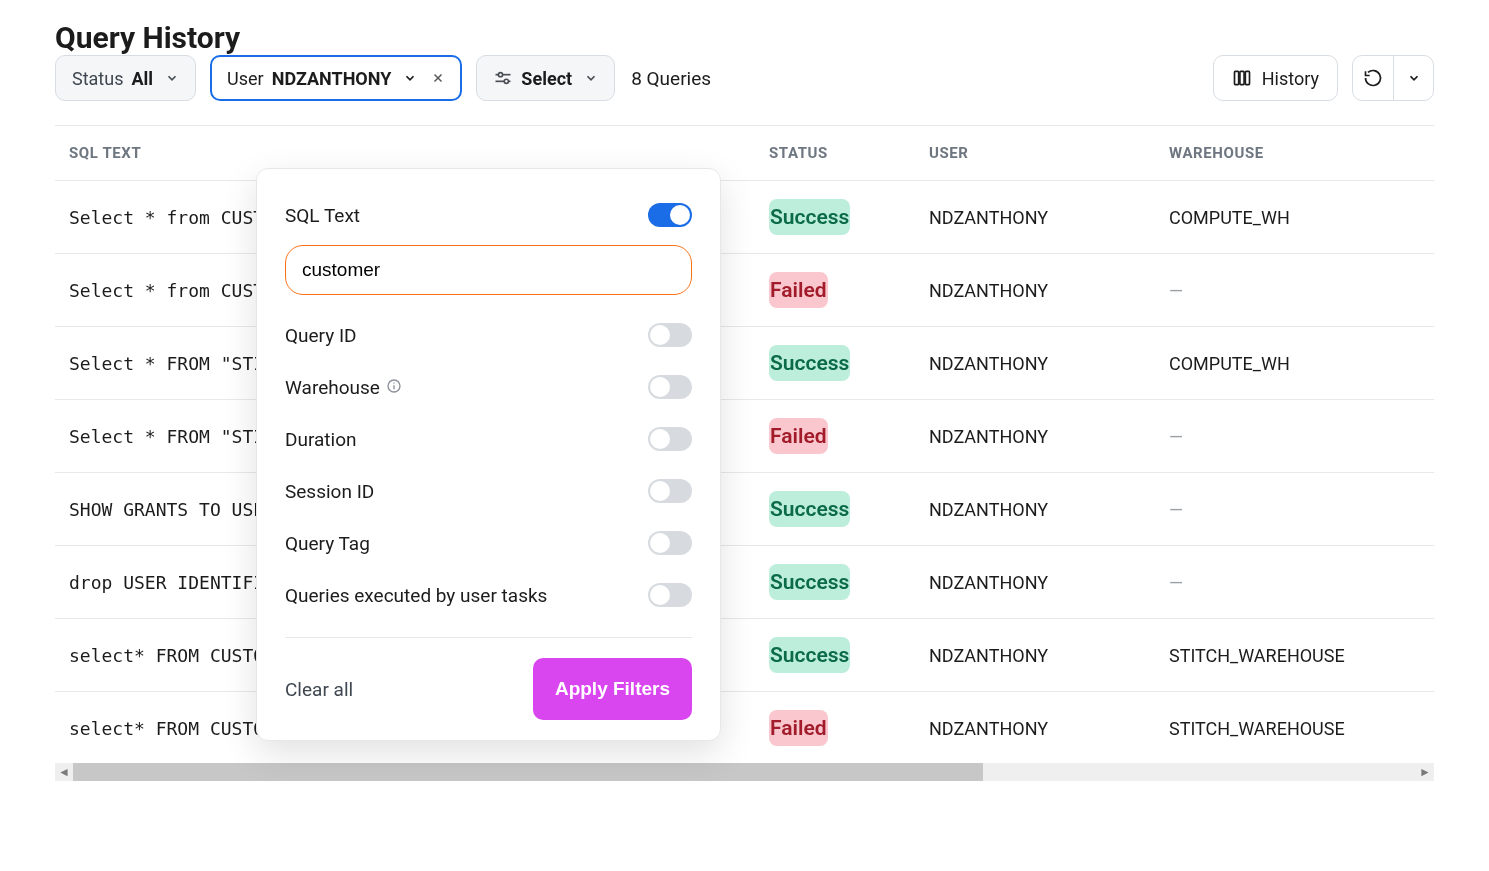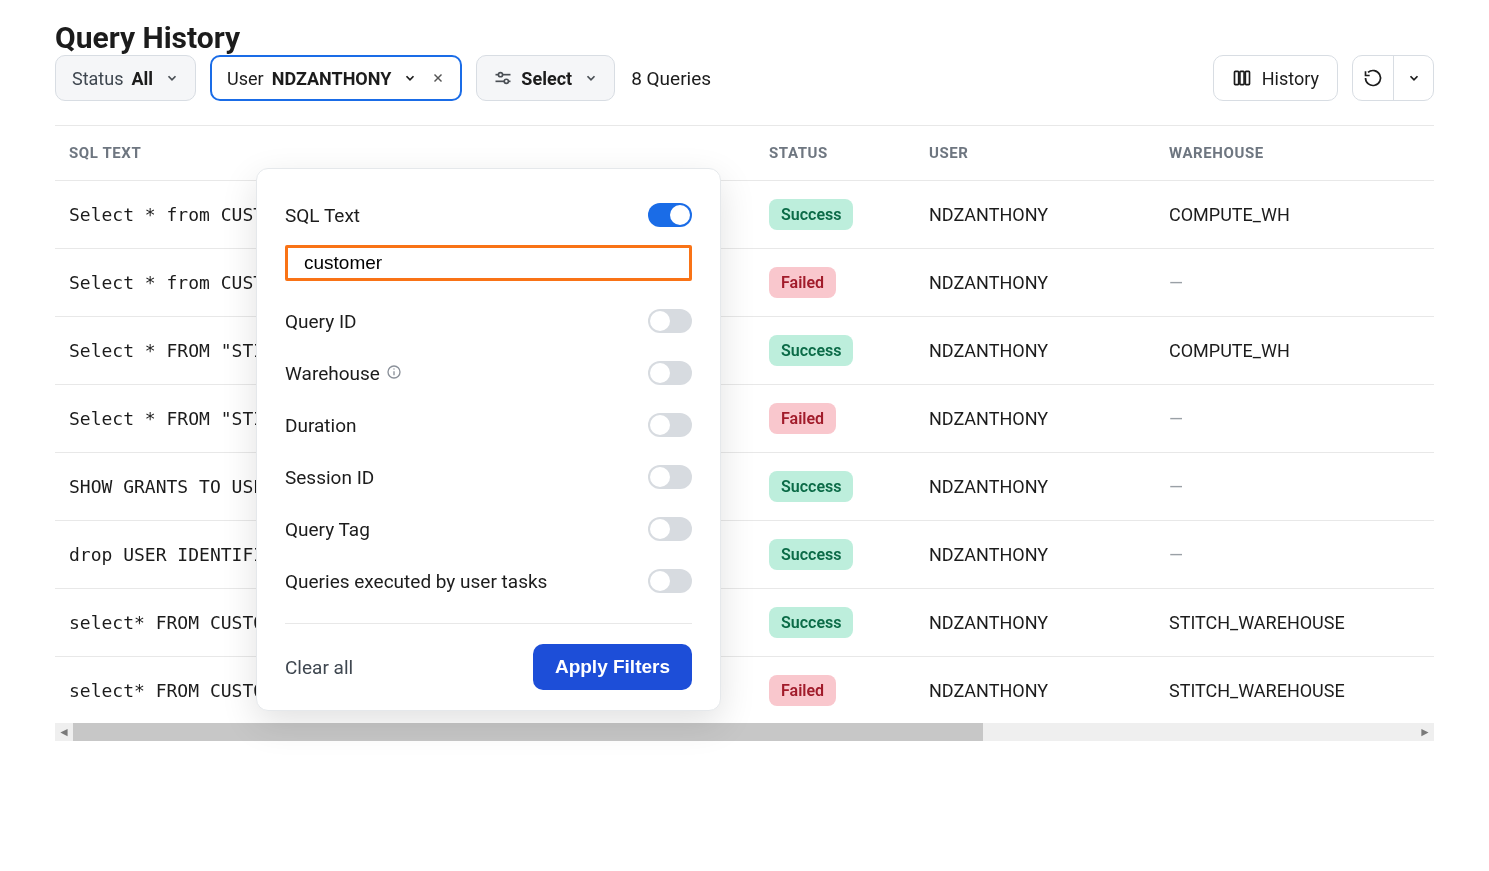--- a/index.html
+++ b/index.html
@@ -96,24 +96,24 @@
     th {
       color: #6e7680;
       font-weight: 700;
       letter-spacing: 0.04em;
       font-size: 15px;
     }
     td.mono { font-family: ui-monospace, Menlo, Consolas, monospace; color:#1c1c1c; }
     td.dash { color:#9aa0a6; }
     .badge {
       display:inline-block;
-      padding: 6px 12px;
+      padding: 6px 1px;
       border-radius: 8px;
       font-weight: 600;
-      font-size: 16px;
+      font-size: 21px;
     }
     .badge.success { background:#bdeedc; color:#0b6b47; }
     .badge.failed  { background:#f9c7cd; color:#a11b2a; }
 
     .hscroll-track {
       height: 18px;
       background:#efefef;
       position: relative;
       margin-top: -2px;
     }
@@ -145,23 +145,23 @@
     }
     .dropdown .row {
       display:flex; align-items:center; justify-content:space-between;
       padding: 14px 0;
       font-size: 19px;
       color:#1c1c1c;
     }
     .dropdown .row.first { padding-top: 4px; padding-bottom: 10px; }
     .dropdown input[type=text] {
       width:100%;
-      height: 36px;
-      border: 3px solid #f97316;
-      border-radius: 2px;
+      height: 50px;
+      border: 1px solid #f97316;
+      border-radius: 18px;
       padding: 0 16px;
       font-size: 19px;
       margin: 8px 0 14px 0;
     }
     .info-circle { display:inline-flex; margin-left:6px; }
     .toggle {
       width: 44px; height: 24px; border-radius: 14px;
       background:#d7dbe0;
       position:relative; cursor:pointer; flex:none;
     }
@@ -173,22 +173,22 @@
     .toggle.on { background:#1a6ce7; }
     .toggle.on .knob { left:22px; }
     .dropdown .footer {
       display:flex; align-items:center; justify-content:space-between;
       border-top: 1px solid #e8e8e8;
       margin-top: 16px;
       padding-top: 20px;
     }
     .clear-all { font-size: 19px; color:#3f4750; cursor:pointer; }
     .apply-btn {
-      background:#1d4ed8; color:#fff; border:none;
-      border-radius: 10px; height:46px; padding: 0 22px;
+      background:#d946ef; color:#fff; border:none;
+      border-radius: 10px; height:62px; padding: 0 22px;
       font-size: 19px; font-weight:600; cursor:pointer;
     }
 
     .col-sql   { width: 310px; }
     .col-qid   { width: 390px; }
     .col-status{ width: 160px; }
     .col-user  { width: 240px; }
     .col-wh    { width: 280px; }
   </style>
 </head>

